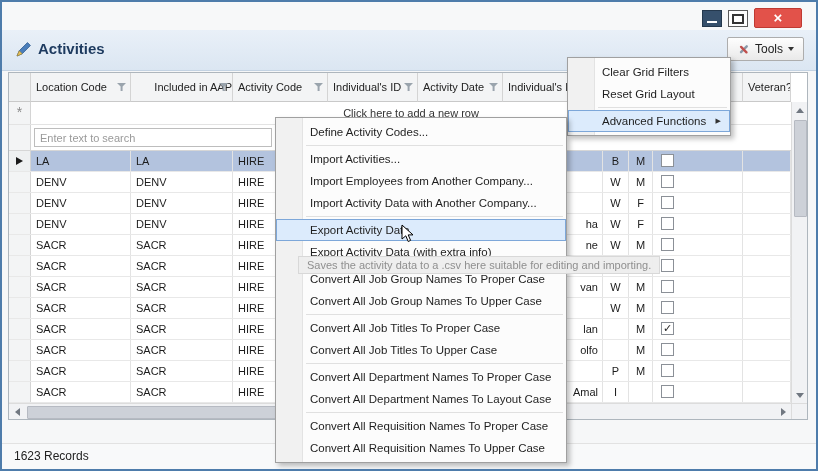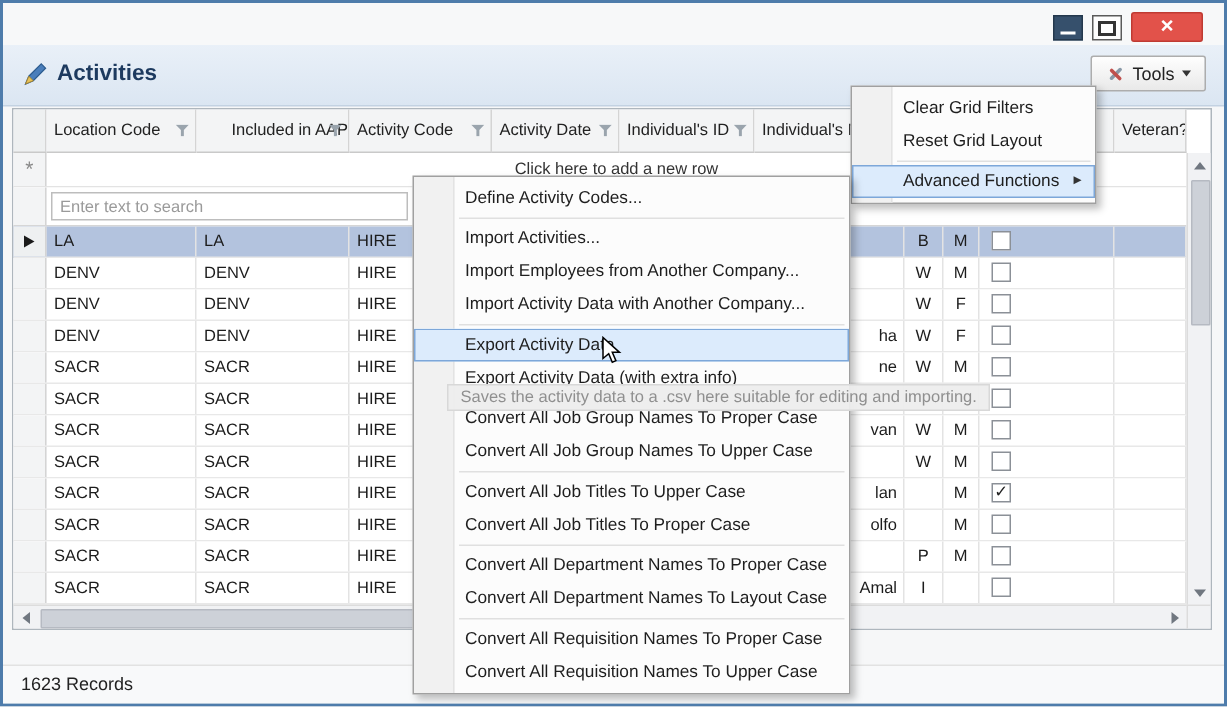--- a/index.html
+++ b/index.html
@@ -117,22 +117,22 @@
       <span class="caret"></span>
     </div>
   </div>
 
   <div class="grid">
     <div class="g-header" id="g-header">
         <div class="h-cell ind" style="width: 22px;"></div>
         <div class="h-cell" style="width: 100px;"><span class="h-label">Location Code</span><span class="funnel"></span></div>
         <div class="h-cell" style="width: 102px; text-align: right;"><span class="h-label">Included in AAP</span><span class="funnel"></span></div>
         <div class="h-cell" style="width: 95px;"><span class="h-label">Activity Code</span><span class="funnel"></span></div>
+        <div class="h-cell" style="width: 90px;"><span class="h-label">Individual's ID</span><span class="funnel"></span></div>
         <div class="h-cell" style="width: 85px;"><span class="h-label">Activity Date</span><span class="funnel"></span></div>
-        <div class="h-cell" style="width: 90px;"><span class="h-label">Individual's ID</span><span class="funnel"></span></div>
         <div class="h-cell" style="width: 100px;"><span class="h-label">Individual's Name</span><span class="funnel"></span></div>
         <div class="h-cell" style="width: 26px;"></div>
         <div class="h-cell" style="width: 24px;"></div>
         <div class="h-cell" style="width: 90px;"></div>
         <div class="h-cell" style="width: 48px;"><span class="h-label">Veteran?</span></div>
       </div>
 
     <div class="g-addrow">
       <div class="addrow-ind">*</div>
       <div class="addrow-text">Click here to add a new row</div>
@@ -365,22 +365,22 @@
       <div class="menu-item"><span class="mi-label">Import Activities...</span></div>
       <div class="menu-item"><span class="mi-label">Import Employees from Another Company...</span></div>
       <div class="menu-item"><span class="mi-label">Import Activity Data with Another Company...</span></div>
       <div class="menu-sep"></div>
       <div class="menu-item hl"><span class="mi-label">Export Activity Data</span></div>
       <div class="menu-item"><span class="mi-label">Export Activity Data (with extra info)</span></div>
       <div class="menu-sep"></div>
       <div class="menu-item"><span class="mi-label">Convert All Job Group Names To Proper Case</span></div>
       <div class="menu-item"><span class="mi-label">Convert All Job Group Names To Upper Case</span></div>
       <div class="menu-sep"></div>
+      <div class="menu-item"><span class="mi-label">Convert All Job Titles To Proper Case</span></div>
       <div class="menu-item"><span class="mi-label">Convert All Job Titles To Upper Case</span></div>
-      <div class="menu-item"><span class="mi-label">Convert All Job Titles To Proper Case</span></div>
       <div class="menu-sep"></div>
       <div class="menu-item"><span class="mi-label">Convert All Department Names To Proper Case</span></div>
       <div class="menu-item"><span class="mi-label">Convert All Department Names To Layout Case</span></div>
       <div class="menu-sep"></div>
       <div class="menu-item"><span class="mi-label">Convert All Requisition Names To Proper Case</span></div>
       <div class="menu-item"><span class="mi-label">Convert All Requisition Names To Upper Case</span></div>
     </div>
 
   <div class="tooltip">Saves the activity data to a .csv here suitable for editing and importing.</div>
 

